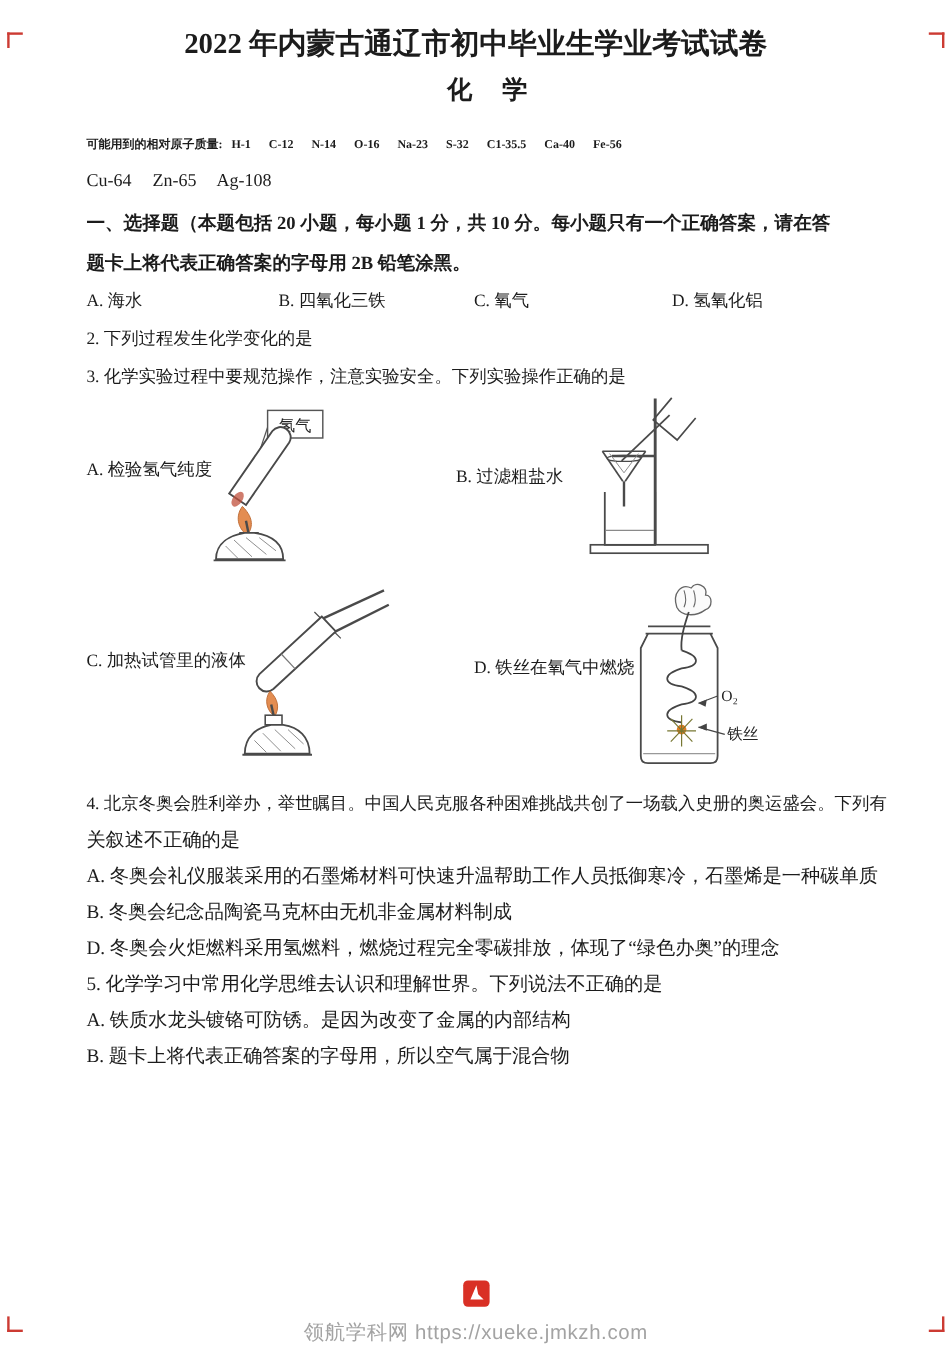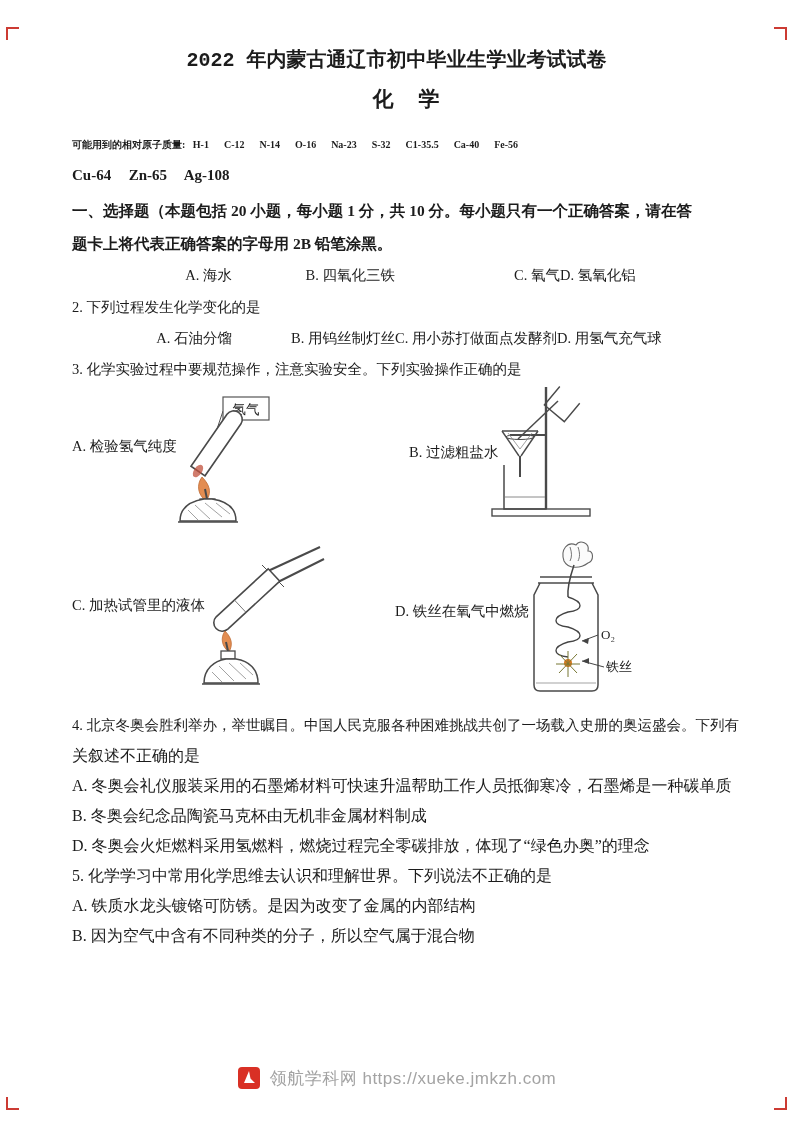--- a/index.html
+++ b/index.html
@@ -5,47 +5,47 @@
   * { margin:0; padding:0; box-sizing:border-box; }
   html,body { background:#ffffff; }
   .page {
     position:relative; width:793px; height:1122px; margin:0 auto;
     background:#ffffff; color:#1c1c1c; overflow:hidden;
     font-family:"Liberation Serif","DejaVu Serif",serif;
   }
   .line { padding:0 72px; white-space:nowrap; }
   .center { text-align:center; }
 
-  .doc-title { padding-top:48px; font-size:20px; line-height:26px; font-weight:bold;font-family:Liberation Mono, monospace; }
+  .doc-title { padding-top:24px; font-size:24px; line-height:26px; font-weight:bold; }
   .subject   { margin-top:10px; font-size:21px; line-height:30px; font-weight:bold; letter-spacing:2px; white-space:pre-wrap;margin-left:21px; }
   .masses1   { margin-top:18px; font-size:10px; line-height:26px; font-weight:bold; word-spacing:5px; white-space:pre-wrap; }
-  .masses2   { font-size:15px; line-height:34px; font-weight:bold; word-spacing:5px; white-space:pre-wrap; }
+  .masses2   { font-size:15px; line-height:34px; font-weight:normal; word-spacing:5px; white-space:pre-wrap; }
   .sec       { font-size:15.5px; line-height:33px; font-weight:bold; }
   .sec1      { margin-top:2px; }
   .stem      { font-size:14.5px; line-height:31px; }
   .stem32    { font-size:14.5px; line-height:32px; }
   .opt30     { font-size:16px; line-height:30px; }
-  .optrow    { display:flex; padding:0 72px; font-size:14.5px; line-height:31px; white-space:nowrap;text-align:right; }
+  .optrow    { display:flex; padding:0 72px; font-size:14.5px; line-height:31px; white-space:nowrap; }
   .optrow span { display:inline-block; }
   .w1 { width:160px; } .w2 { width:163px; } .w3 { width:165px; }
 
   .figrow { position:relative; }
   #figrow1 { height:152px; }
   #figrow2 { height:172px; }
   .abs { position:absolute; }
   .figopt { position:absolute; font-size:14.5px; white-space:nowrap; }
 
   svg { display:block; }
   svg text { font-family:"Liberation Serif","DejaVu Serif",serif; fill:#222; }
 
   .footer {
     position:absolute; top:1066px; left:0; width:100%;
     display:flex; align-items:center; justify-content:center; gap:9px;
     color:#a3a3a3; font-family:"Liberation Sans","DejaVu Sans",sans-serif;
-    font-size:17px; letter-spacing:0.5px;
+    font-size:17px; letter-spacing:0.5px;flex-direction:column;
   }
 
   .mark { position:absolute; width:13px; height:13px; }
   .mark.tl { left:6px;  top:27px;    border-left:2px solid #cc3b33; border-top:2px solid #cc3b33; }
   .mark.tr { left:774px; top:27px;   border-right:2px solid #cc3b33; border-top:2px solid #cc3b33; }
   .mark.bl { left:6px;  top:1097px;  border-left:2px solid #cc3b33; border-bottom:2px solid #cc3b33; }
   .mark.br { left:774px; top:1097px; border-right:2px solid #cc3b33; border-bottom:2px solid #cc3b33; }
 </style>
 </head>
 <body>
@@ -67,26 +67,20 @@
   <div class="line sec">题卡上将代表正确答案的字母用 2B 铅笔涂黑。</div>
 
   <div class="optrow">
     <span class="w1">A. 海水</span>
     <span class="w2">B. 四氧化三铁</span>
     <span class="w3">C. 氧气</span>
     <span>D. 氢氧化铝</span>
   </div>
 
   <div class="line stem32">2. 下列过程发生化学变化的是</div>
-  <div class="optrow">
-    <span class="w1">A. 石油分馏</span>
-    <span class="w2">B. 用钨丝制灯丝</span>
-    <span>C. 用小苏打做面点发酵剂</span>
-    <span>D. 用氢气充气球</span>
-  </div>
 
   <div class="line stem">3. 化学实验过程中要规范操作，注意实验安全。下列实验操作正确的是</div>
 
   <div class="figrow" id="figrow1">
     <span class="figopt" style="left:72px; top:52px;">A. 检验氢气纯度</span>
 
     <svg class="abs" style="left:168px; top:8px;" width="150" height="132" viewBox="0 0 150 132">
       <g>
         <line x1="55" y1="18" x2="47" y2="42" stroke="#555" stroke-width="1"></line>
         <rect x="55" y="4" width="46" height="23" fill="#ffffff" stroke="#555" stroke-width="1.2"></rect>
@@ -102,21 +96,21 @@
         <rect x="32" y="106" width="15" height="8" fill="#ffffff" stroke="#4a4a4a" stroke-width="1.3"></rect>
         <path d="M12,128 C12,114 24,108 36,106 L44,106 C58,108 68,114 68,128 Z" fill="#ffffff" stroke="#4a4a4a" stroke-width="1.5"></path>
         <line x1="10" y1="129" x2="70" y2="129" stroke="#4a4a4a" stroke-width="1.6"></line>
         <line x1="20" y1="117" x2="30" y2="127" stroke="#8a8a8a" stroke-width="0.8"></line>
         <line x1="27" y1="112" x2="42" y2="126" stroke="#8a8a8a" stroke-width="0.8"></line>
         <line x1="37" y1="110" x2="54" y2="124" stroke="#8a8a8a" stroke-width="0.8"></line>
         <line x1="48" y1="110" x2="62" y2="121" stroke="#8a8a8a" stroke-width="0.8"></line>
       </g>
     </svg>
 
-    <span class="figopt" style="left:409px; top:58px;">B. 过滤粗盐水</span>
+    <span class="figopt" style="left:380px; top:58px;">B. 过滤粗盐水</span>
 
     <svg class="abs" style="left:462px; top:0px;" width="135" height="135" viewBox="0 0 135 135">
       <g>
         <line x1="84" y1="2" x2="84" y2="124" stroke="#4a4a4a" stroke-width="2.4"></line>
         <rect x="30" y="124" width="98" height="7" fill="#ffffff" stroke="#4a4a4a" stroke-width="1.4"></rect>
         <line x1="84" y1="50" x2="48" y2="50" stroke="#4a4a4a" stroke-width="2"></line>
         <ellipse cx="58" cy="52" rx="14" ry="2.5" fill="none" stroke="#4a4a4a" stroke-width="1"></ellipse>
       </g>
       <g transform="rotate(40 98 20)">
         <path d="M86,6 V30 H112 V6" fill="none" stroke="#4a4a4a" stroke-width="1.4"></path>
@@ -204,21 +198,21 @@
   </div>
 
   <div class="line stem32">4. 北京冬奥会胜利举办，举世瞩目。中国人民克服各种困难挑战共创了一场载入史册的奥运盛会。下列有</div>
   <div class="line opt30">关叙述不正确的是</div>
   <div class="line opt30">A. 冬奥会礼仪服装采用的石墨烯材料可快速升温帮助工作人员抵御寒冷，石墨烯是一种碳单质</div>
   <div class="line opt30">B. 冬奥会纪念品陶瓷马克杯由无机非金属材料制成</div>
   <div class="line opt30">D. 冬奥会火炬燃料采用氢燃料，燃烧过程完全零碳排放，体现了“绿色办奥”的理念</div>
 
   <div class="line opt30">5. 化学学习中常用化学思维去认识和理解世界。下列说法不正确的是</div>
   <div class="line opt30">A. 铁质水龙头镀铬可防锈。是因为改变了金属的内部结构</div>
-  <div class="line opt30">B. 因为空气中含有不同种类的分子，所以空气属于混合物</div>
+  <div class="line opt30">B. 题卡上将代表正确答案的字母用，所以空气属于混合物</div>
 
   <div class="footer">
     <svg width="24" height="24" viewBox="0 0 24 24">
       <rect x="1" y="1" width="22" height="22" rx="4" fill="#d93025"></rect>
       <path d="M7,17 L12,5 L13.5,12.5 L18,17 Z" fill="#ffffff"></path>
     </svg>
     <span>领航学科网 https://xueke.jmkzh.com</span>
   </div>
 
 </div>

